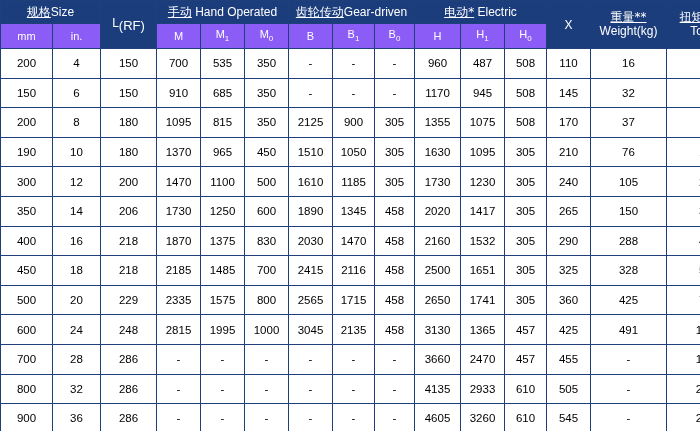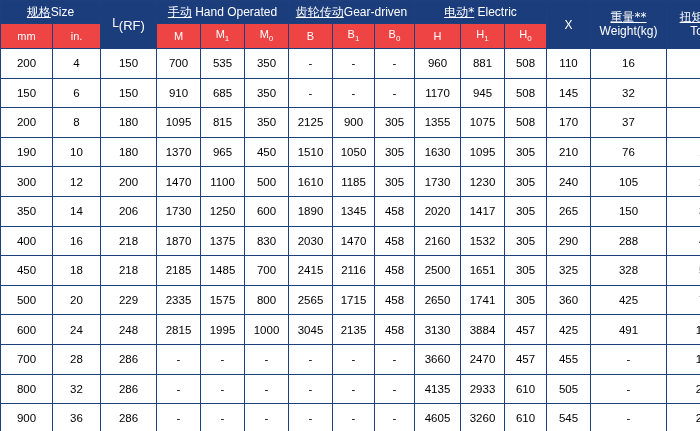--- a/index.html
+++ b/index.html
@@ -32,21 +32,21 @@
     font-size: 12px;
     height: 22px;
     font-weight: bold;
     letter-spacing: 0;
   }
   .hgroup .cn {
     font-family: "DejaVu Sans", sans-serif;
     text-decoration: underline;
   }
   .hsub {
-    background: #ef4444;
+    background: #8b5cf6;
     color: #ffffff;
     font-size: 11px;
     height: 24px;
     font-weight: bold;
   }
   .hsub .sub {
     font-size: 8px;
     vertical-align: sub;
   }
   td.body {
@@ -133,21 +133,21 @@
         <td class="body">200</td>
         <td class="body">4</td>
         <td class="body">150</td>
         <td class="body">700</td>
         <td class="body">535</td>
         <td class="body">350</td>
         <td class="body">-</td>
         <td class="body">-</td>
         <td class="body">-</td>
         <td class="body">960</td>
-        <td class="body">881</td>
+        <td class="body">487</td>
         <td class="body">508</td>
         <td class="body">110</td>
         <td class="body">16</td>
         <td class="body">46</td>
       </tr>
       <tr>
         <td class="body">150</td>
         <td class="body">6</td>
         <td class="body">150</td>
         <td class="body">910</td>
@@ -286,21 +286,21 @@
         <td class="body">600</td>
         <td class="body">24</td>
         <td class="body">248</td>
         <td class="body">2815</td>
         <td class="body">1995</td>
         <td class="body">1000</td>
         <td class="body">3045</td>
         <td class="body">2135</td>
         <td class="body">458</td>
         <td class="body">3130</td>
-        <td class="body">3884</td>
+        <td class="body">1365</td>
         <td class="body">457</td>
         <td class="body">425</td>
         <td class="body">491</td>
         <td class="body">1010</td>
       </tr>
       <tr>
         <td class="body">700</td>
         <td class="body">28</td>
         <td class="body">286</td>
         <td class="body">-</td>

